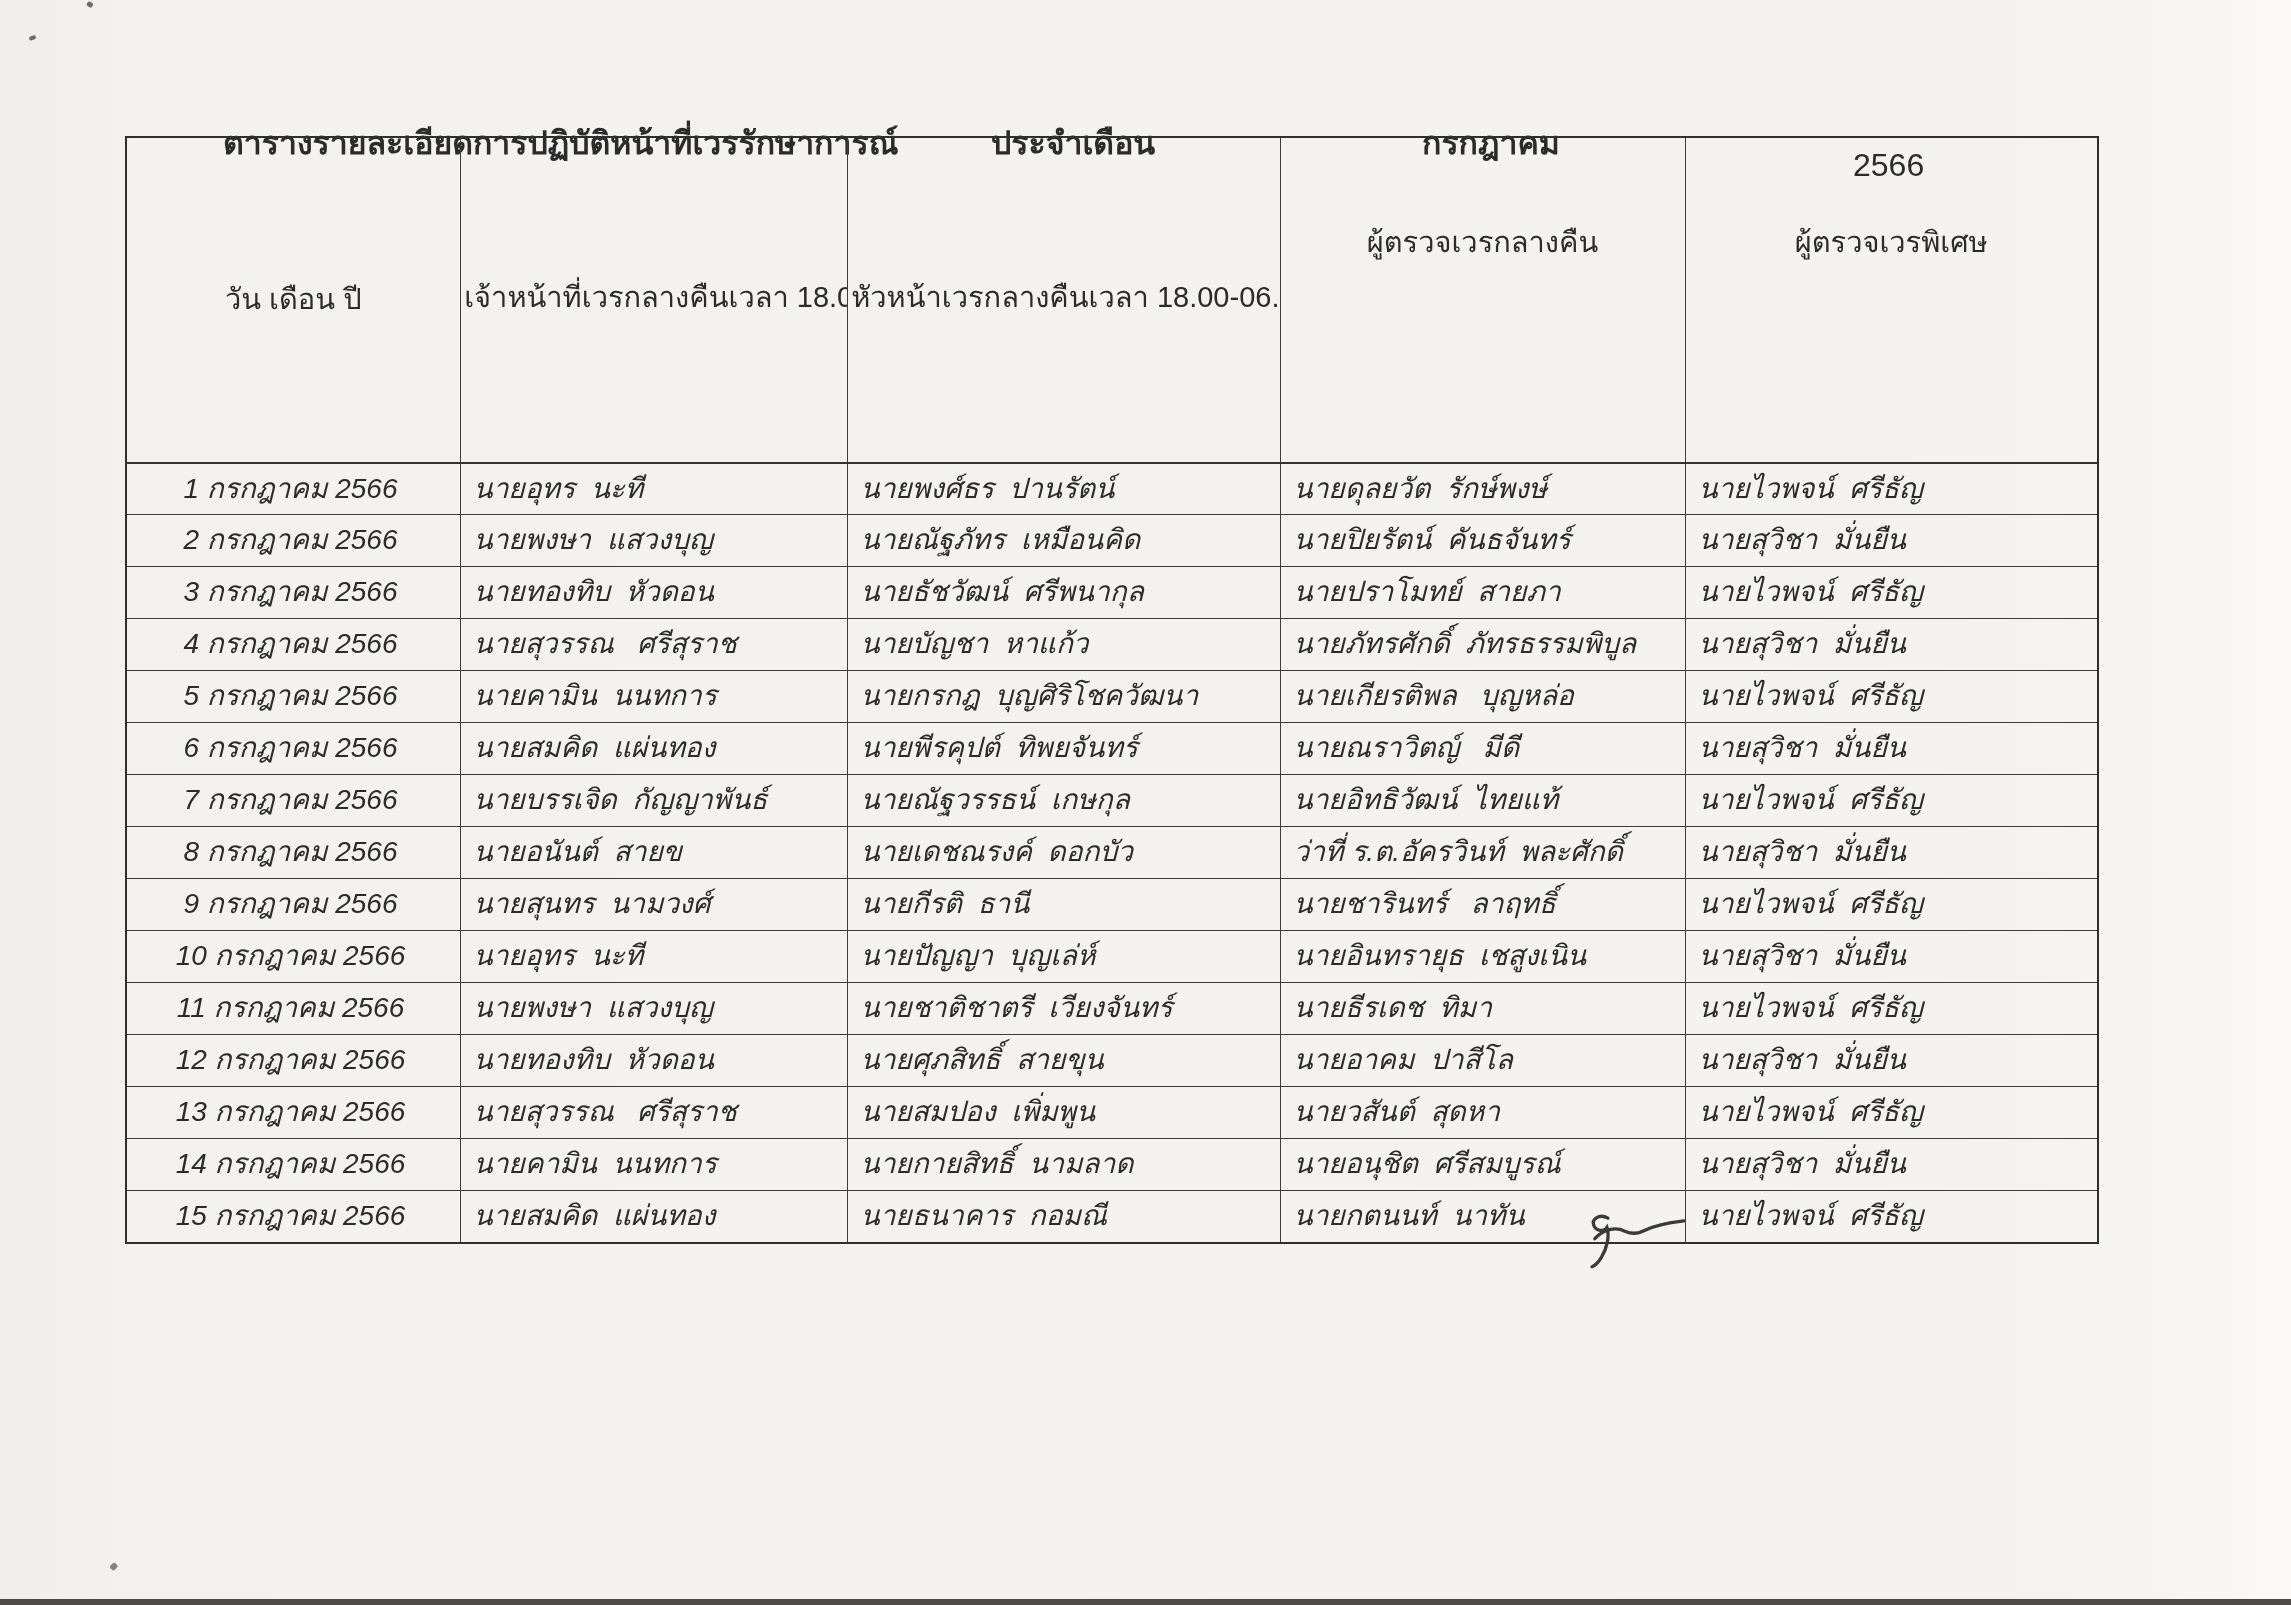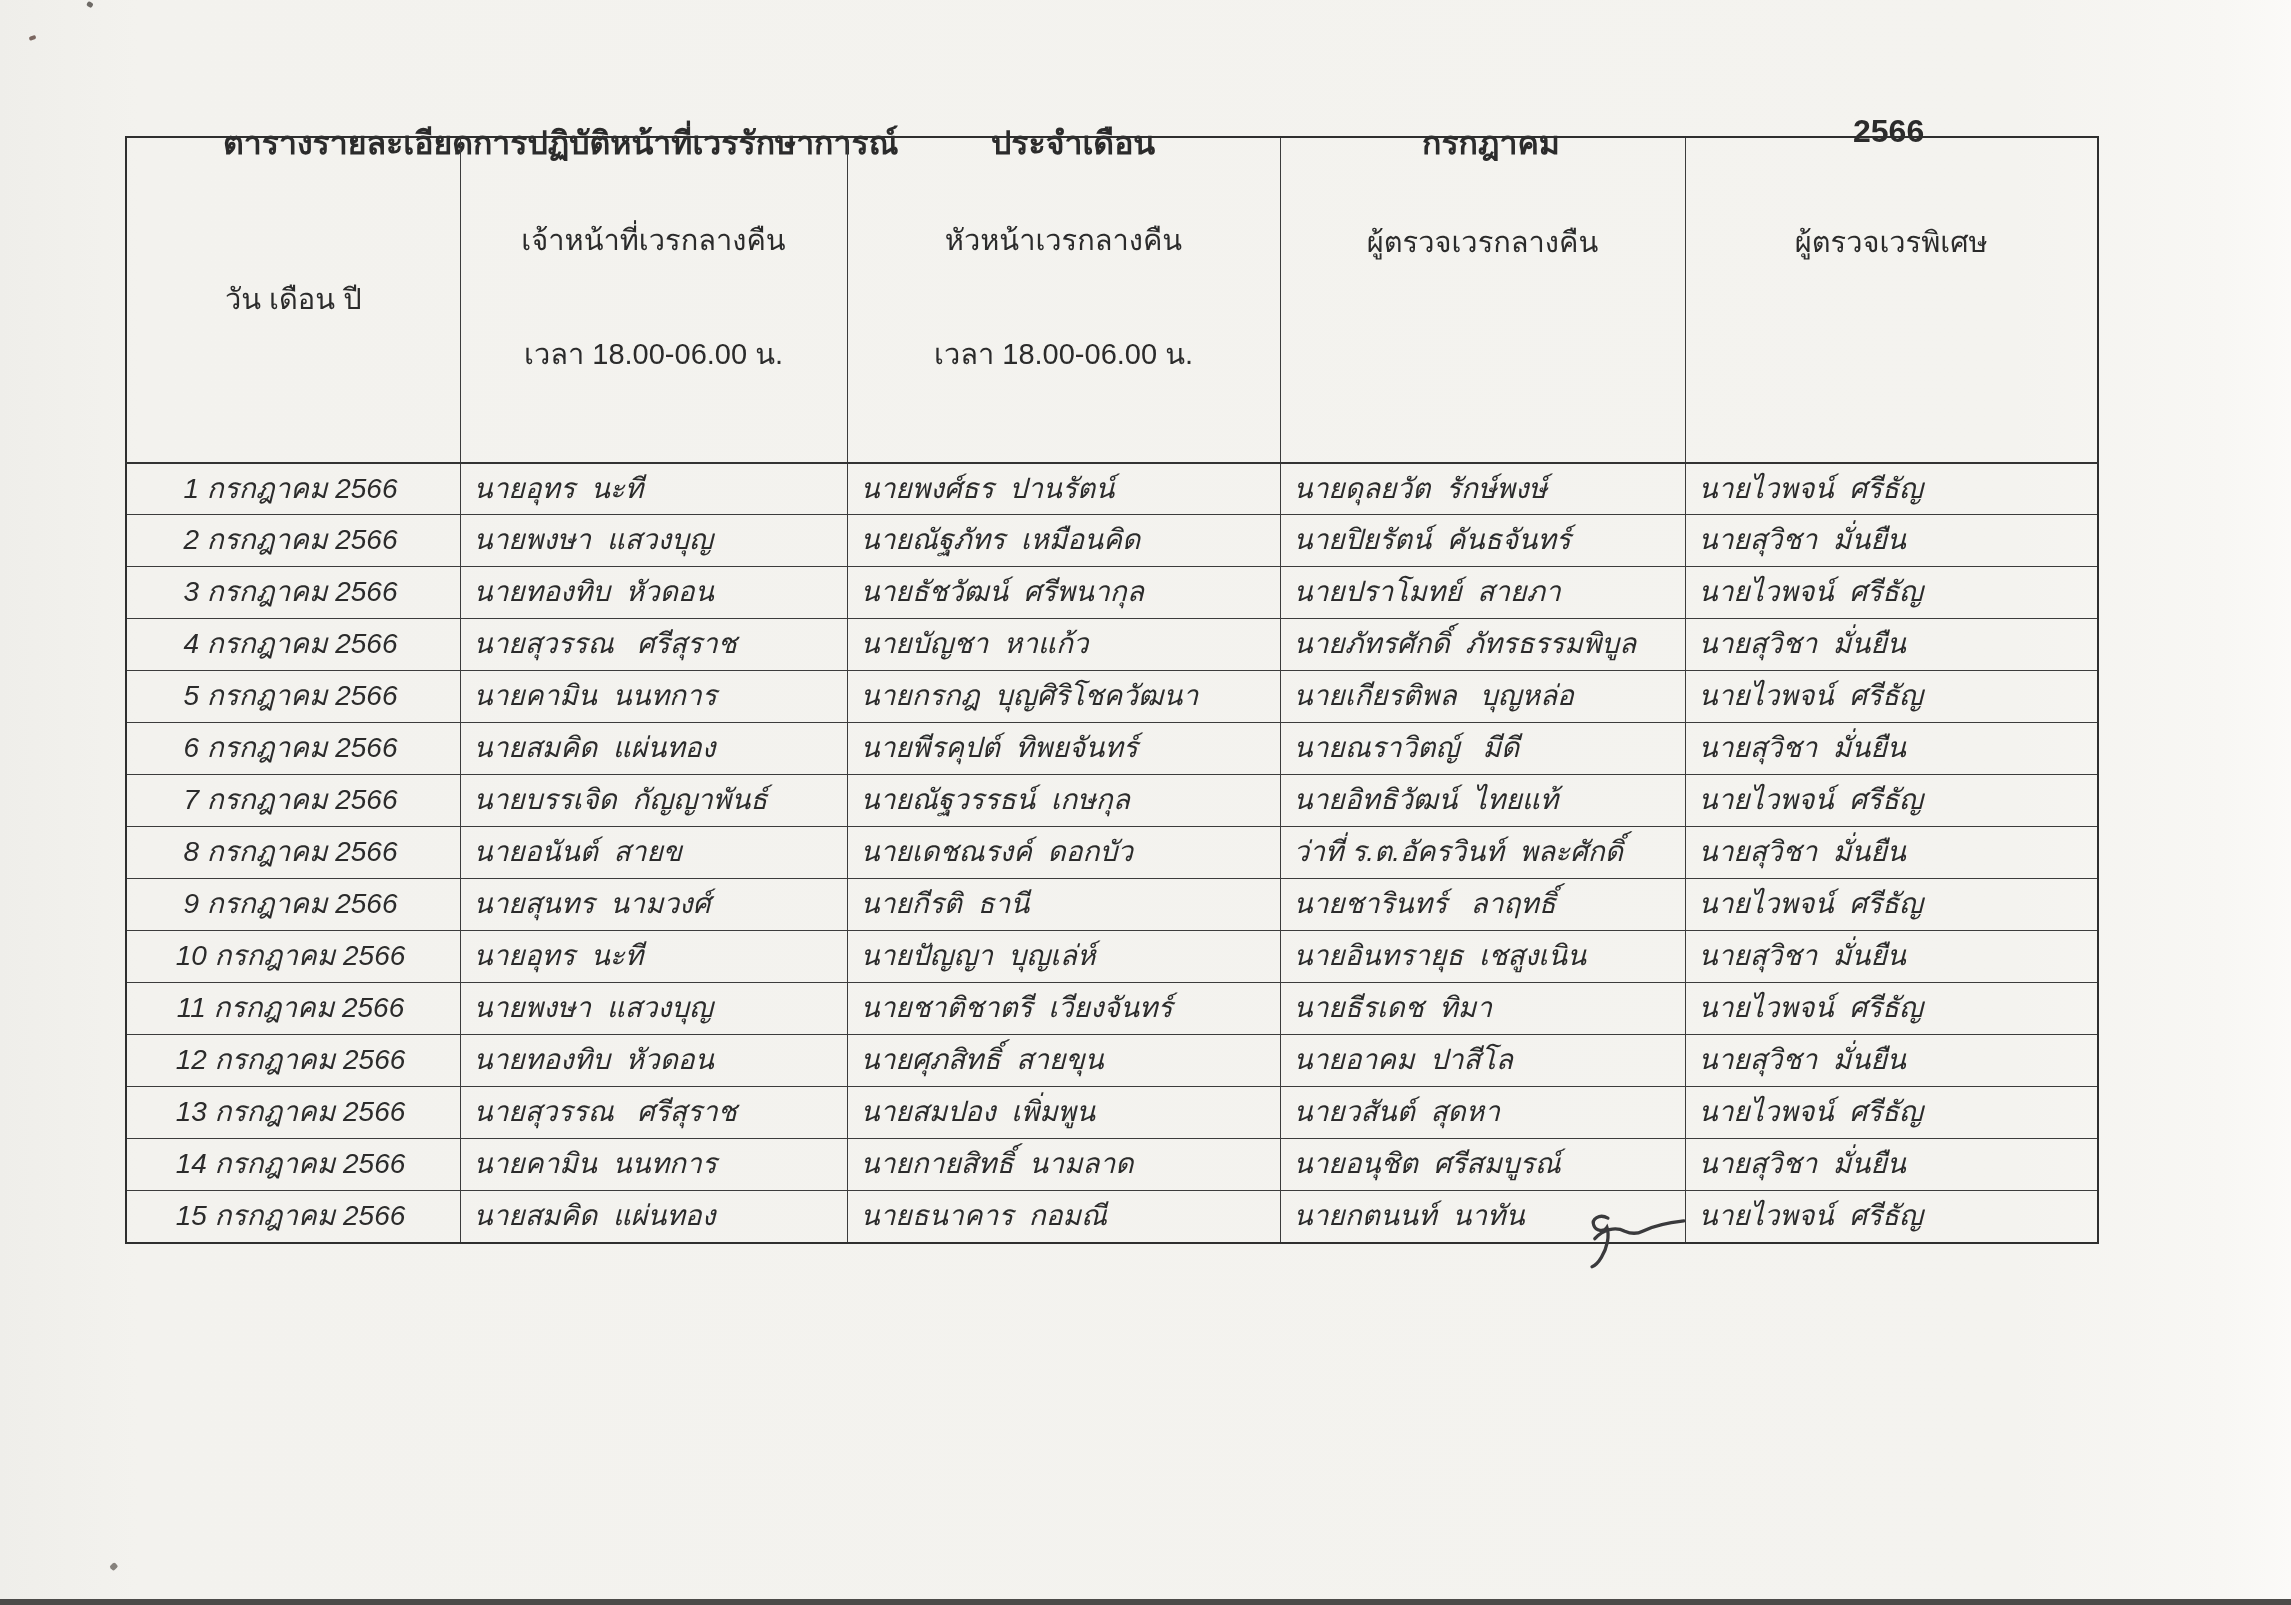--- a/index.html
+++ b/index.html
@@ -6,41 +6,41 @@
   body{
     width:2292px;height:1606px;position:relative;overflow:hidden;
     background:linear-gradient(90deg,#efeeea 0%,#f3f2ee 6%,#f4f3ef 88%,#f8f7f4 97%,#fbfaf8 100%);
     font-family:"Liberation Sans", sans-serif;
     color:#2b2b2b;
   }
   .title-row span{position:absolute;font-size:32px;line-height:1.35;white-space:pre;margin-top:40px;}
   .doc-title{left:223px;top:82px;font-weight:700;}
   .month-label{left:991px;top:82px;font-weight:700;}
   .month-value{left:1422px;top:82px;font-weight:700;}
-  .year-value{left:1853px;top:70px;font-weight:700;}
+  .year-value{left:1853px;top:104px;font-weight:400;}
   table.duty{
     position:absolute;left:125px;top:136px;width:1972px;
     border-collapse:collapse;table-layout:fixed;
     background:transparent;
   }
   table.duty td{
     border:1.9px solid #3c3c3c;
     font-size:28px;line-height:1.3;
     vertical-align:middle;
     white-space:pre;overflow:hidden;
     padding:0 5.6px 0 13px;
     color:#2b2b2b;
   }
   table.duty tr.hdr td{border-bottom:2.8px solid #333;}
   table.duty{border:2.8px solid #2f2f2f;}
   tr.hdr{height:178px;}
   tr.body-row{height:52px;font-style:italic;}
   td.hdr-cell{padding:0 !important;}
   .hdr-stack{
-    height:178px;display:flex;flex-direction:column;
+    height:178px;display:flex;flex-direction:row;
     justify-content:space-between;align-items:center;
     padding:11.2px 3.7px 15px 3.7px;box-sizing:border-box;
   }
   .hdr-single{height:178px;display:flex;align-items:flex-start;justify-content:center;padding-top:13px;box-sizing:border-box;}
   .hdr-center{height:178px;display:flex;align-items:center;justify-content:center;box-sizing:border-box;}
   .hdr-text{font-size:29px;}
   td.date-cell{text-align:center;padding-left:0 !important;}
   .sig-layer{position:absolute;left:0;top:0;width:2292px;height:1606px;pointer-events:none;}
   .bottom-edge{position:absolute;left:0;bottom:0;width:2292px;height:7.5px;background:#4c4b49;}
   .speck{position:absolute;background:#6e6a66;border-radius:1.9px;}

